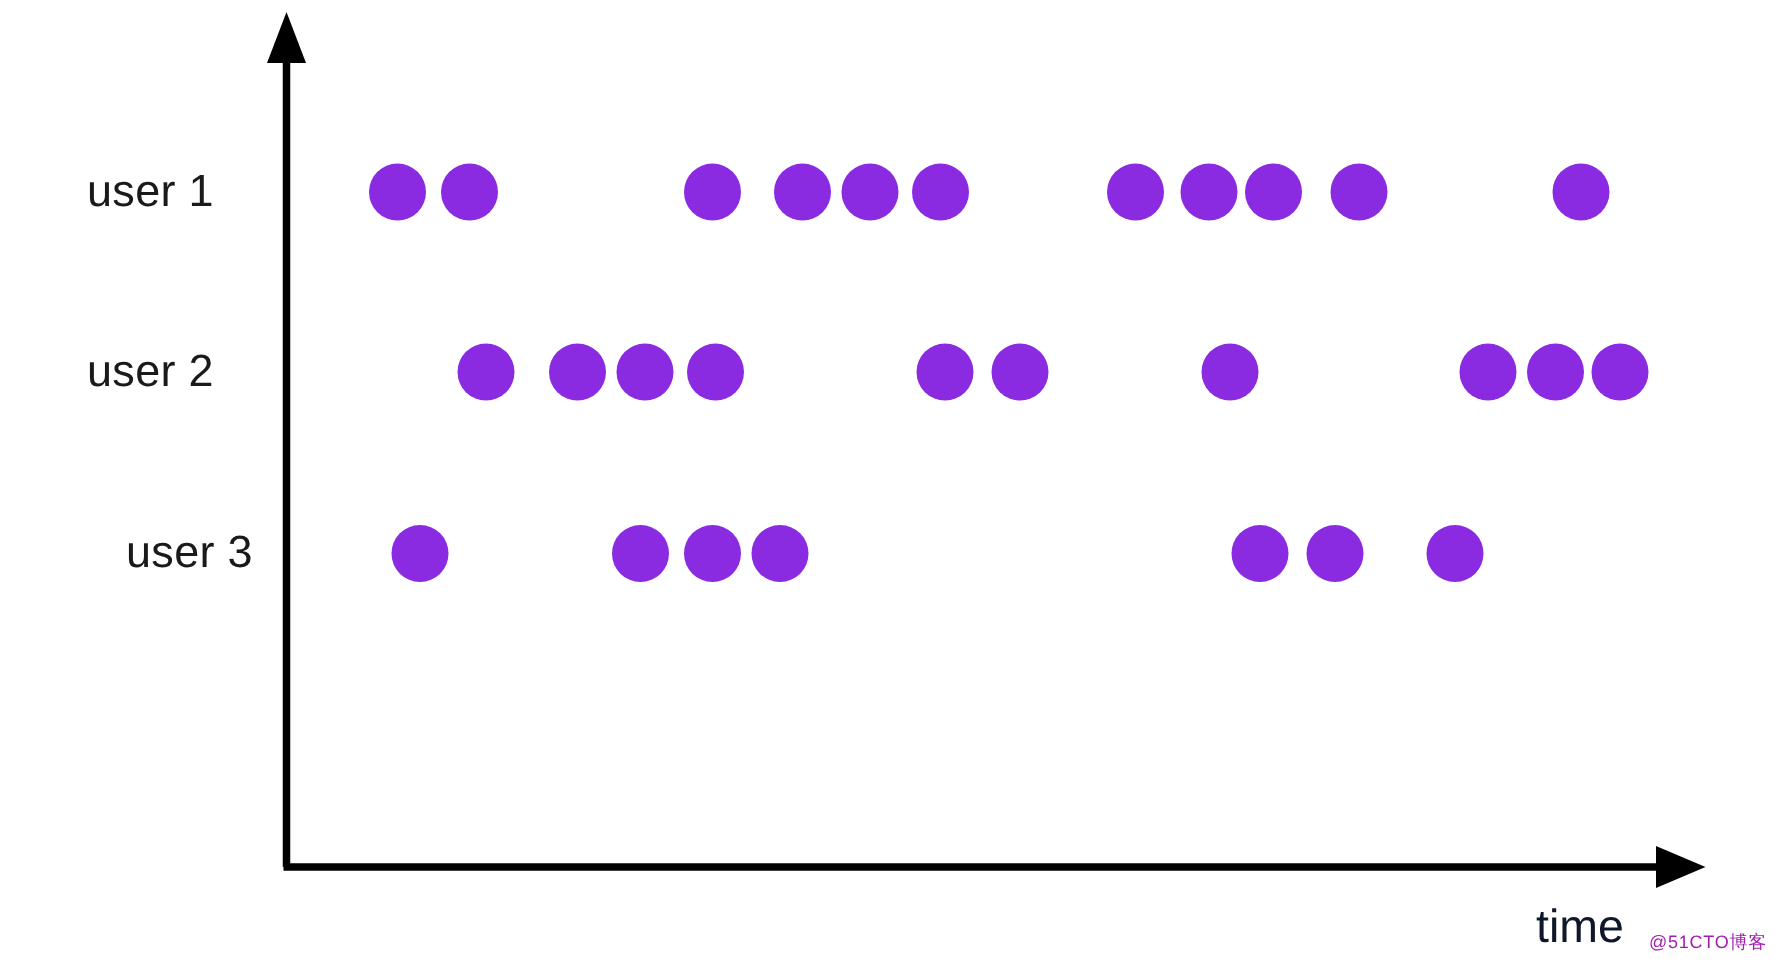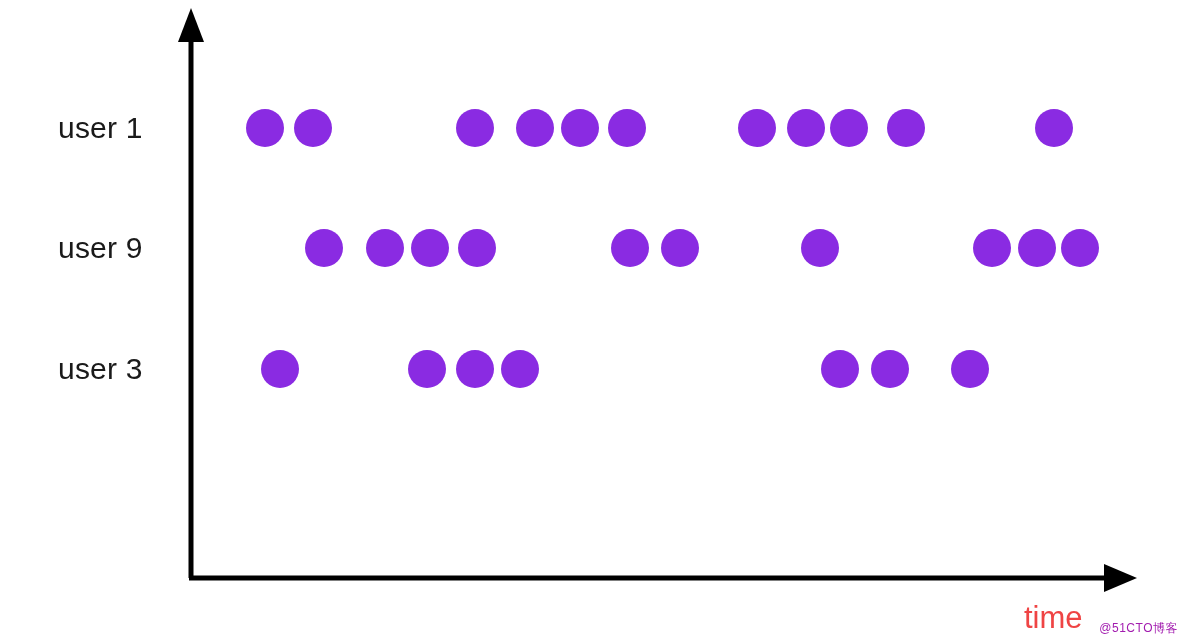--- a/index.html
+++ b/index.html
@@ -36,21 +36,21 @@
     white-space: nowrap;
     letter-spacing: 0.2px;
   }
   
   #axis-title-time {
     position: absolute;
     left: 1024px;
     top: 602px;
     font-size: 31px;
     line-height: 1;
-    color: #ef4444;
+    color: #0f172a;
     white-space: nowrap;
   }
   
   .event-dot {
     position: absolute;
     width: 38px;
     height: 38px;
     border-radius: 50%;
     background: #8a2be2;
   }
@@ -81,22 +81,22 @@
     <line x1="191" y1="578" x2="191" y2="28" stroke="#000000" stroke-width="5"></line>
 
     <polygon points="191,8 178,42 204,42" fill="#000000"></polygon>
 
     <line x1="189" y1="578" x2="1112" y2="578" stroke="#000000" stroke-width="5"></line>
 
     <polygon points="1137,578 1104,564 1104,592" fill="#000000"></polygon>
   </svg>
 
   <div class="row-label" style="top:113px;">user 1</div>
-  <div class="row-label" style="top:233px;">user 9</div>
-  <div class="row-label" style="top:354px;">user 3</div>
+  <div class="row-label" style="top:233px;">user 2</div>
+  <div class="row-label" style="top:354px;margin-left:26px;">user 3</div>
 
   <div class="plot-row" id="lane-0" style="top:109px;">
       <div class="event-dot" style="left: 246px; top: 0px; width: 38px; height: 38px; background: rgb(138, 43, 226);"></div>
       <div class="event-dot" style="left: 294px; top: 0px; width: 38px; height: 38px; background: rgb(138, 43, 226);"></div>
       <div class="event-dot" style="left: 456px; top: 0px; width: 38px; height: 38px; background: rgb(138, 43, 226);"></div>
       <div class="event-dot" style="left: 516px; top: 0px; width: 38px; height: 38px; background: rgb(138, 43, 226);"></div>
       <div class="event-dot" style="left: 561px; top: 0px; width: 38px; height: 38px; background: rgb(138, 43, 226);"></div>
       <div class="event-dot" style="left: 608px; top: 0px; width: 38px; height: 38px; background: rgb(138, 43, 226);"></div>
       <div class="event-dot" style="left: 738px; top: 0px; width: 38px; height: 38px; background: rgb(138, 43, 226);"></div>
       <div class="event-dot" style="left: 787px; top: 0px; width: 38px; height: 38px; background: rgb(138, 43, 226);"></div>

